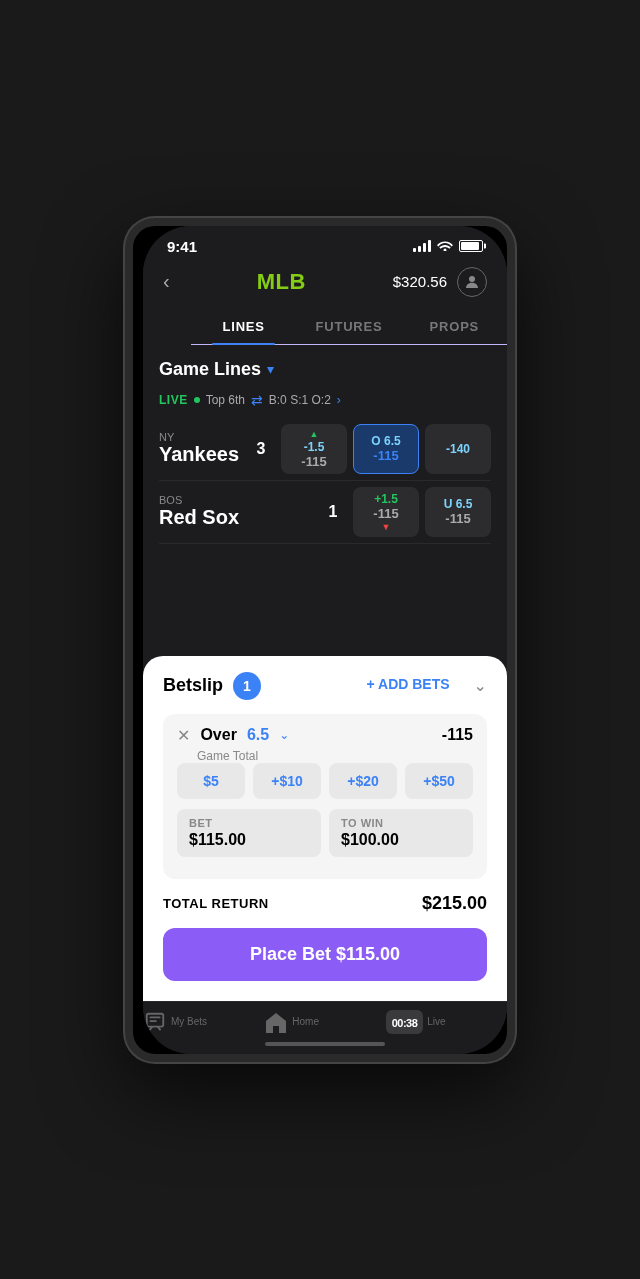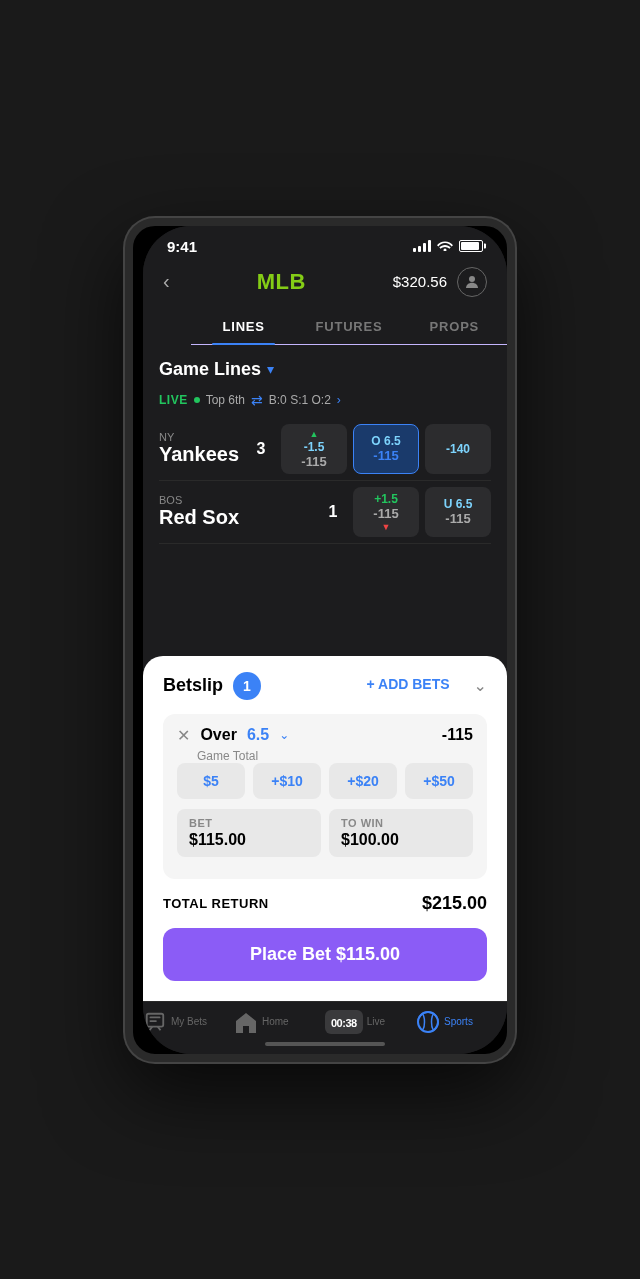--- a/index.html
+++ b/index.html
@@ -757,27 +757,20 @@
         <span class="nav-label">Home</span>
       </div>
 
       <div class="nav-item">
         <div style="background:#3a3a3c;border-radius:6px;padding:3px 6px;display:inline-block;">
           <span style="color:#fff;font-size:11px;font-weight:700;letter-spacing:-0.5px;">00:38</span>
         </div>
         <span class="nav-label">Live</span>
       </div>
 
-      <div class="nav-item">
-        <svg width="24" height="24" viewBox="0 0 24 24" fill="#3b82f6">
-          <circle cx="12" cy="12" r="10" fill="none" stroke="#3b82f6" stroke-width="2"></circle>
-          <path d="M12 2a10 10 0 010 20M2 12a10 10 0 0120 0M7 4.5C9 8 9 16 7 19.5M17 4.5C15 8 15 16 17 19.5" stroke="#3b82f6" stroke-width="1.5" fill="none"></path>
-        </svg>
-        <span class="nav-label active">Sports</span>
-      </div>
 
     </div>
 
     <div style="background:#1c1c1e;padding:4px 0 8px;display:flex;justify-content:center;">
       <div style="width:120px;height:4px;background:#555;border-radius:2px;"></div>
     </div>
 
   </div>
 </div>
 

